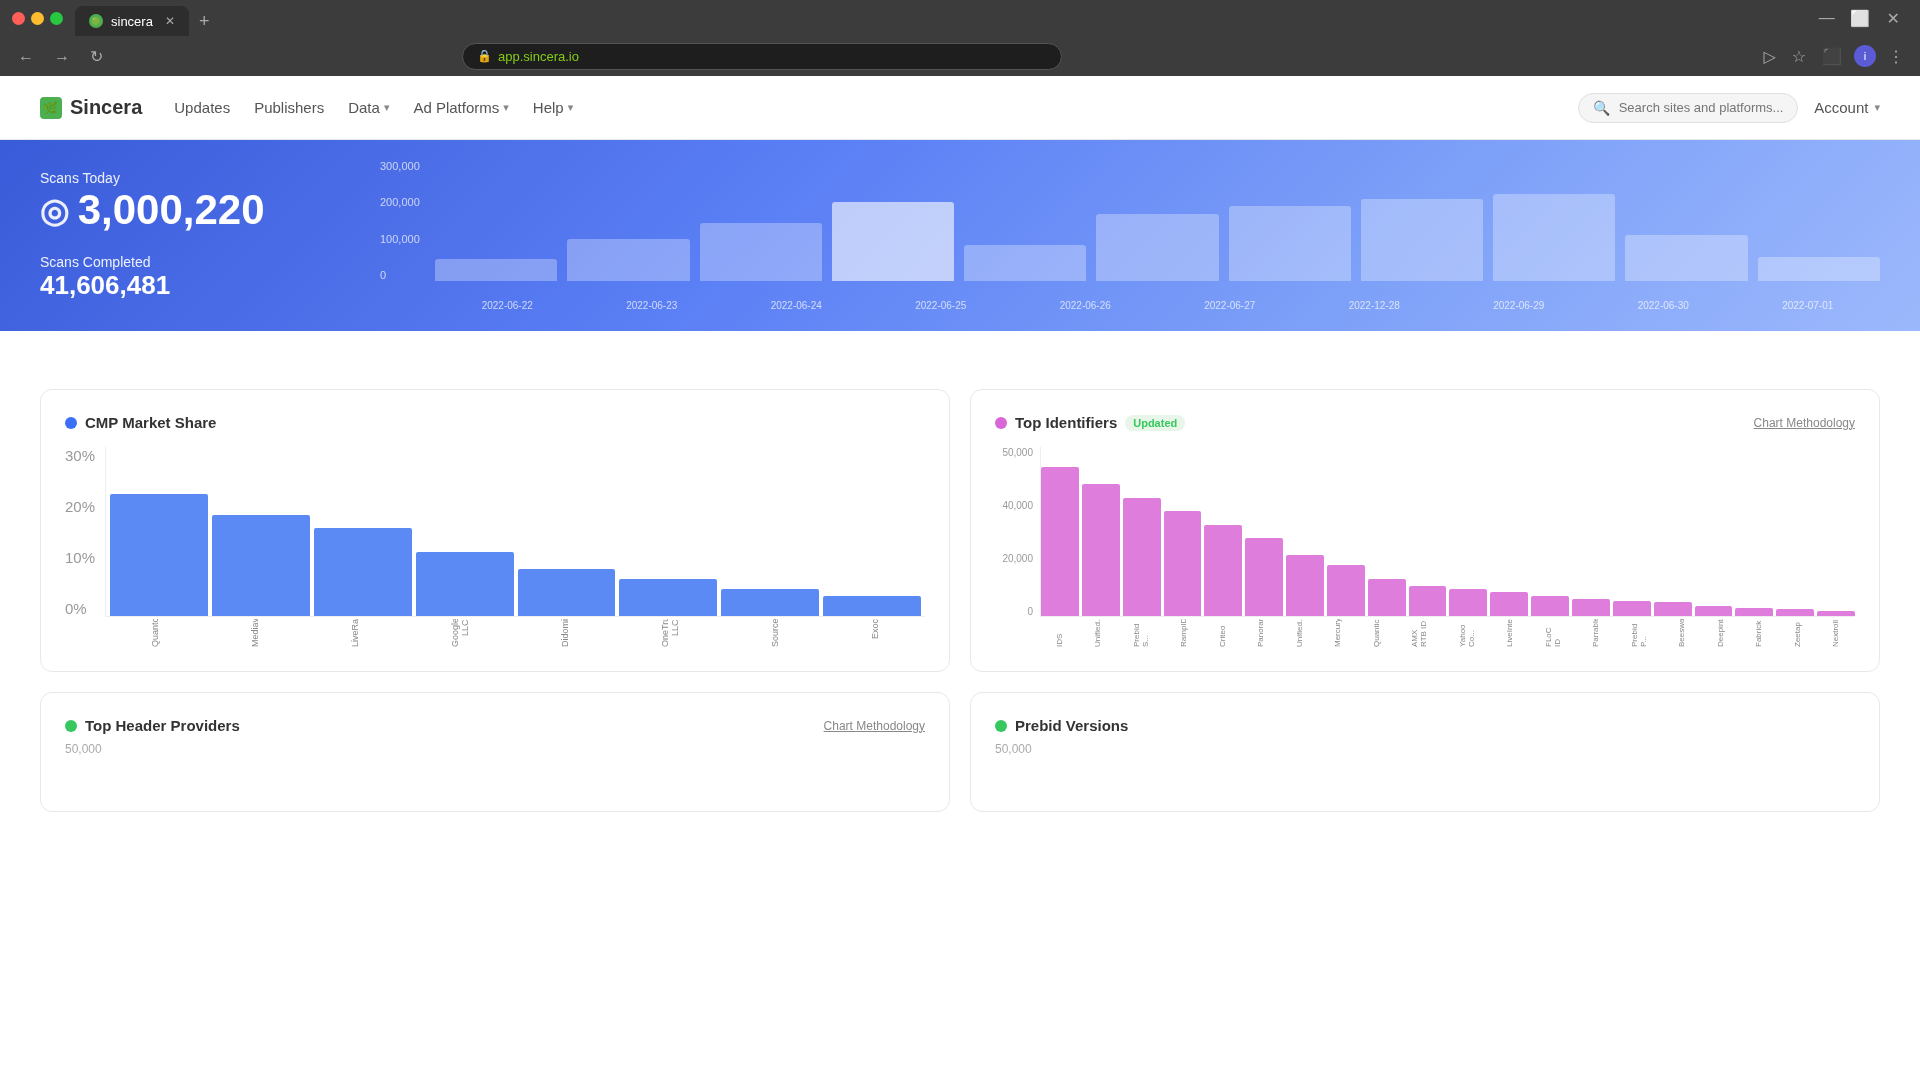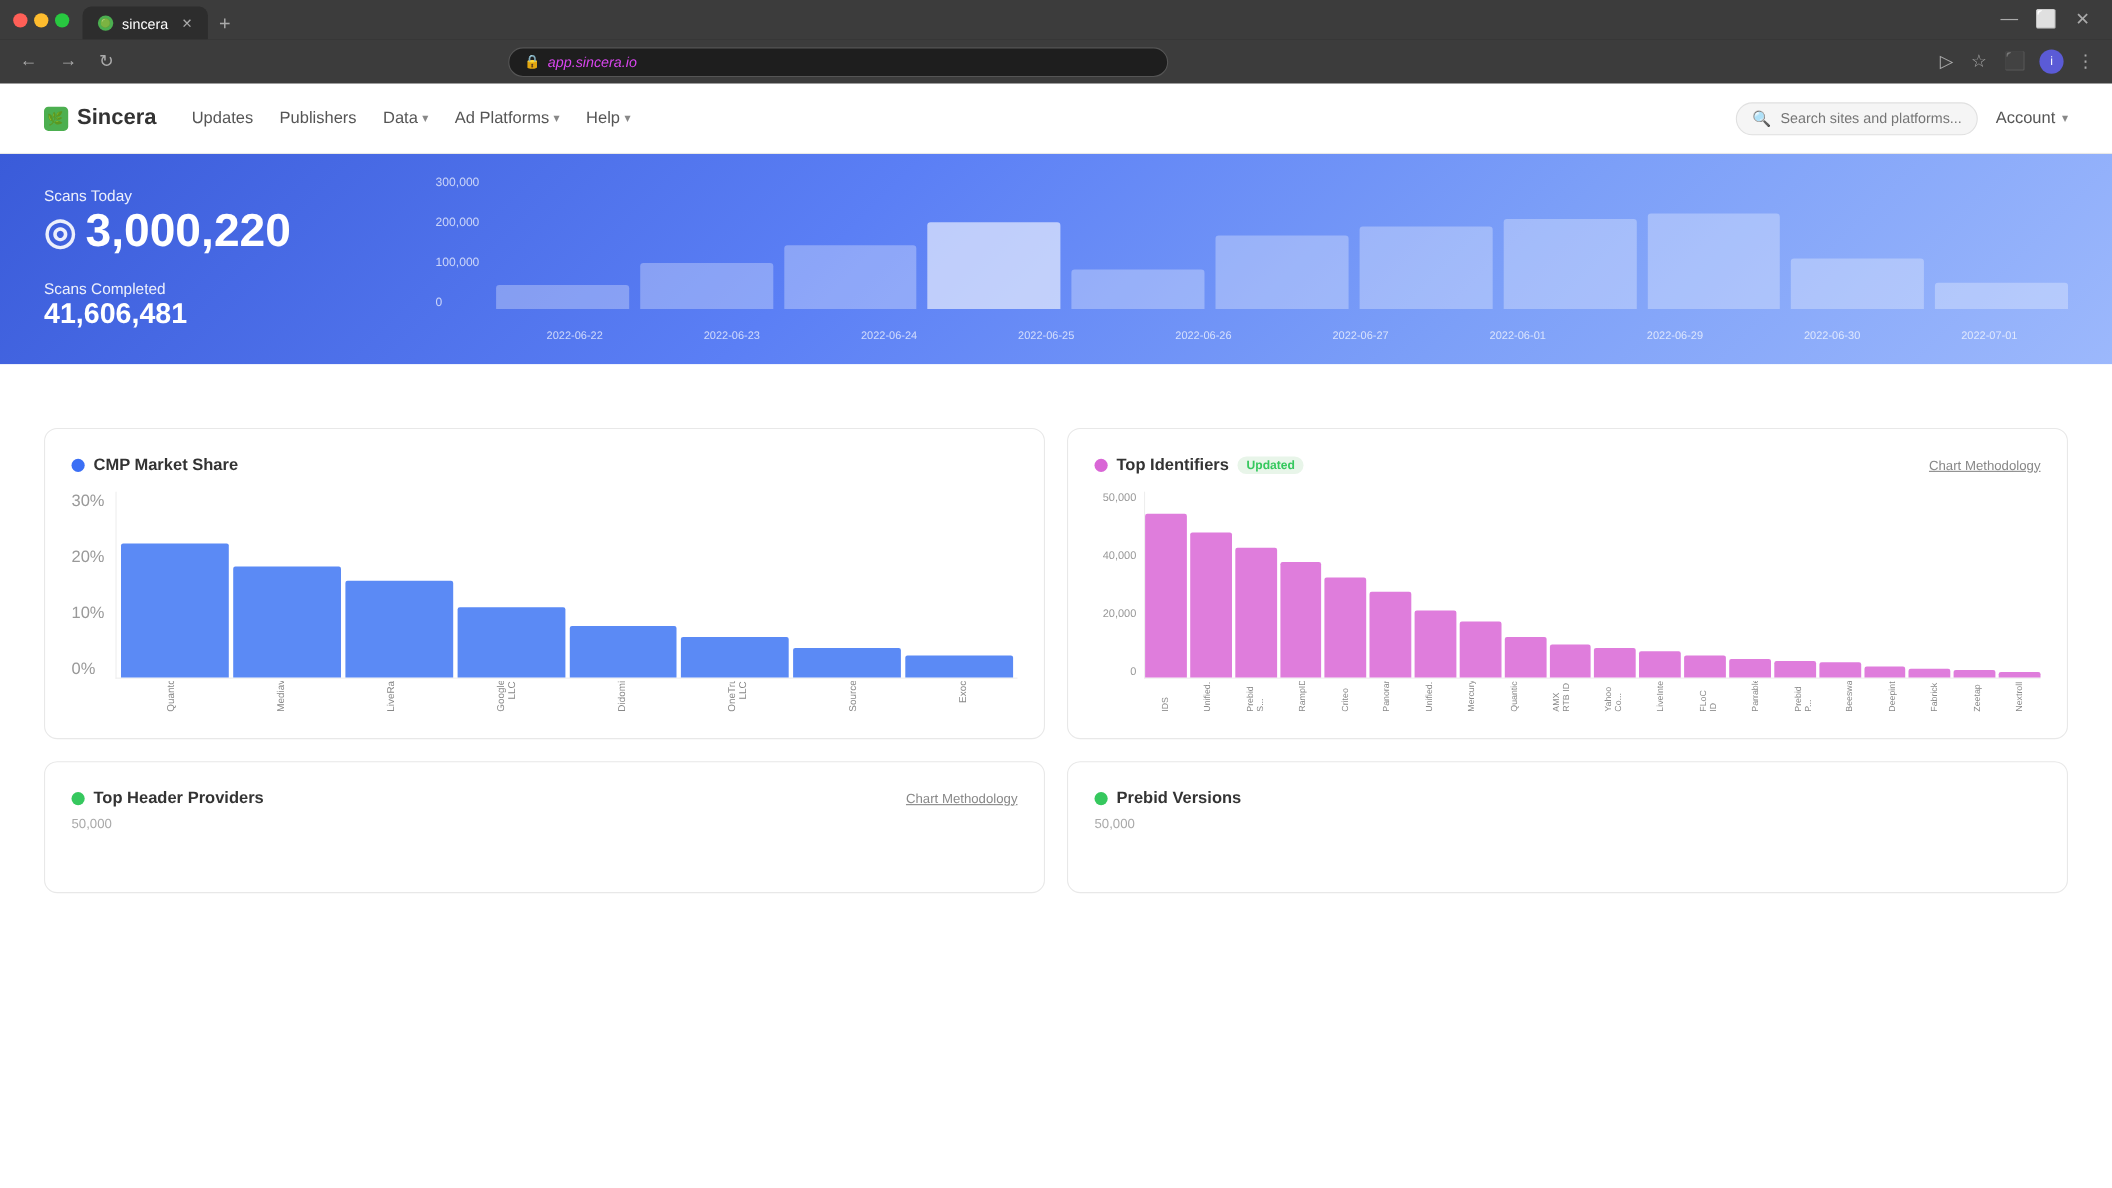--- a/index.html
+++ b/index.html
@@ -13,21 +13,21 @@
     .btn-min { background: #febc2e; }
     .btn-max { background: #28c840; }
     .tab { display: flex; align-items: center; gap: 8px; background: #2d2d2d; border-radius: 8px 8px 0 0; padding: 6px 14px; height: 30px; color: #fff; font-size: 13px; }
     .tab .favicon { width: 14px; height: 14px; background: #4caf50; border-radius: 50%; display: flex; align-items: center; justify-content: center; font-size: 8px; color: white; }
     .tab .close-tab { color: #aaa; font-size: 12px; cursor: pointer; margin-left: 4px; }
     .tab-new { background: none; border: none; color: #aaa; font-size: 18px; padding: 4px 10px; cursor: pointer; align-self: center; }
     .address-bar { height: 40px; background: #3c3c3c; display: flex; align-items: center; padding: 0 12px; gap: 8px; }
     .nav-btn { background: none; border: none; color: #aaa; font-size: 16px; cursor: pointer; padding: 4px 6px; }
     .nav-btn:disabled { color: #666; }
     .url-bar { flex: 1; background: #1e1e1e; border: 1px solid #555; border-radius: 20px; padding: 5px 14px; color: #fff; font-size: 13px; display: flex; align-items: center; gap: 6px; max-width: 800px; margin: 0 auto; width: 100%; }
-    .url-text { color: #d946ef; font-size: 13px; font-style: italic; }
+    .url-text { color: #84cc16; font-size: 13px; }
     .browser-actions { display: flex; gap: 8px; align-items: center; margin-left: auto; }
     .browser-action-btn { background: none; border: none; color: #aaa; font-size: 16px; cursor: pointer; padding: 4px; }
 
     
     .page { background: #fff; flex: 1; overflow-y: auto; }
 
     
     .top-nav { background: #fff; border-bottom: 1px solid #e8e8e8; padding: 0 40px; display: flex; align-items: center; height: 64px; gap: 32px; }
     .logo { display: flex; align-items: center; gap: 8px; font-size: 20px; font-weight: 700; color: #333; }
     .logo-icon { width: 22px; height: 22px; background: #4caf50; border-radius: 4px; display: flex; align-items: center; justify-content: center; color: white; font-size: 12px; }
@@ -43,21 +43,21 @@
     .account-btn::after { content: '▾'; font-size: 11px; color: #888; }
 
     
     .hero-banner { background: linear-gradient(135deg, #3a5bd9 0%, #5b7ff5 40%, #7c9ff8 70%, #9cb8fc 100%); padding: 30px 40px; margin: 0; color: white; position: relative; overflow: hidden; }
     .hero-stats { display: flex; flex-direction: column; gap: 20px; max-width: 300px; }
     .hero-stat-label { font-size: 14px; opacity: 0.9; font-weight: 500; }
     .hero-stat-value { font-size: 42px; font-weight: 700; display: flex; align-items: center; gap: 8px; }
     .hero-stat-sub-value { font-size: 26px; font-weight: 600; }
 
     
-    .hero-chart { position: absolute; right: 40px; top: 20px; bottom: 20px; left: 380px; margin-left: 16px; }
+    .hero-chart { position: absolute; right: 40px; top: 20px; bottom: 20px; left: 380px; }
     .chart-y-labels { display: flex; flex-direction: column; justify-content: space-between; position: absolute; left: 0; top: 0; bottom: 30px; color: rgba(255,255,255,0.7); font-size: 11px; }
     .chart-bars-area { position: absolute; left: 55px; right: 0; top: 0; bottom: 30px; display: flex; align-items: flex-end; gap: 10px; }
     .hero-bar { background: rgba(255,255,255,0.3); border-radius: 3px 3px 0 0; flex: 1; }
     .hero-bar.active { background: rgba(255,255,255,0.6); }
     .chart-x-labels { position: absolute; left: 55px; right: 0; bottom: 0; display: flex; justify-content: space-around; color: rgba(255,255,255,0.7); font-size: 10px; }
 
     
     .main-content { padding: 30px 40px; background: #fff; }
 
     
@@ -201,21 +201,21 @@
             <div class="hero-bar" style="height: 38%;"></div>
             <div class="hero-bar" style="height: 20%;"></div>
           </div>
         <div class="chart-x-labels" id="hero-x-labels">
         <span>2022-06-22</span>
             <span>2022-06-23</span>
             <span>2022-06-24</span>
             <span>2022-06-25</span>
             <span>2022-06-26</span>
             <span>2022-06-27</span>
-            <span>2022-06-01</span>
+            <span>2022-12-28</span>
             <span>2022-06-29</span>
             <span>2022-06-30</span>
             <span>2022-07-01</span>
           </div>
       </div>
     </div>
 
     <div class="main-content">
 
       <div class="section-header">

